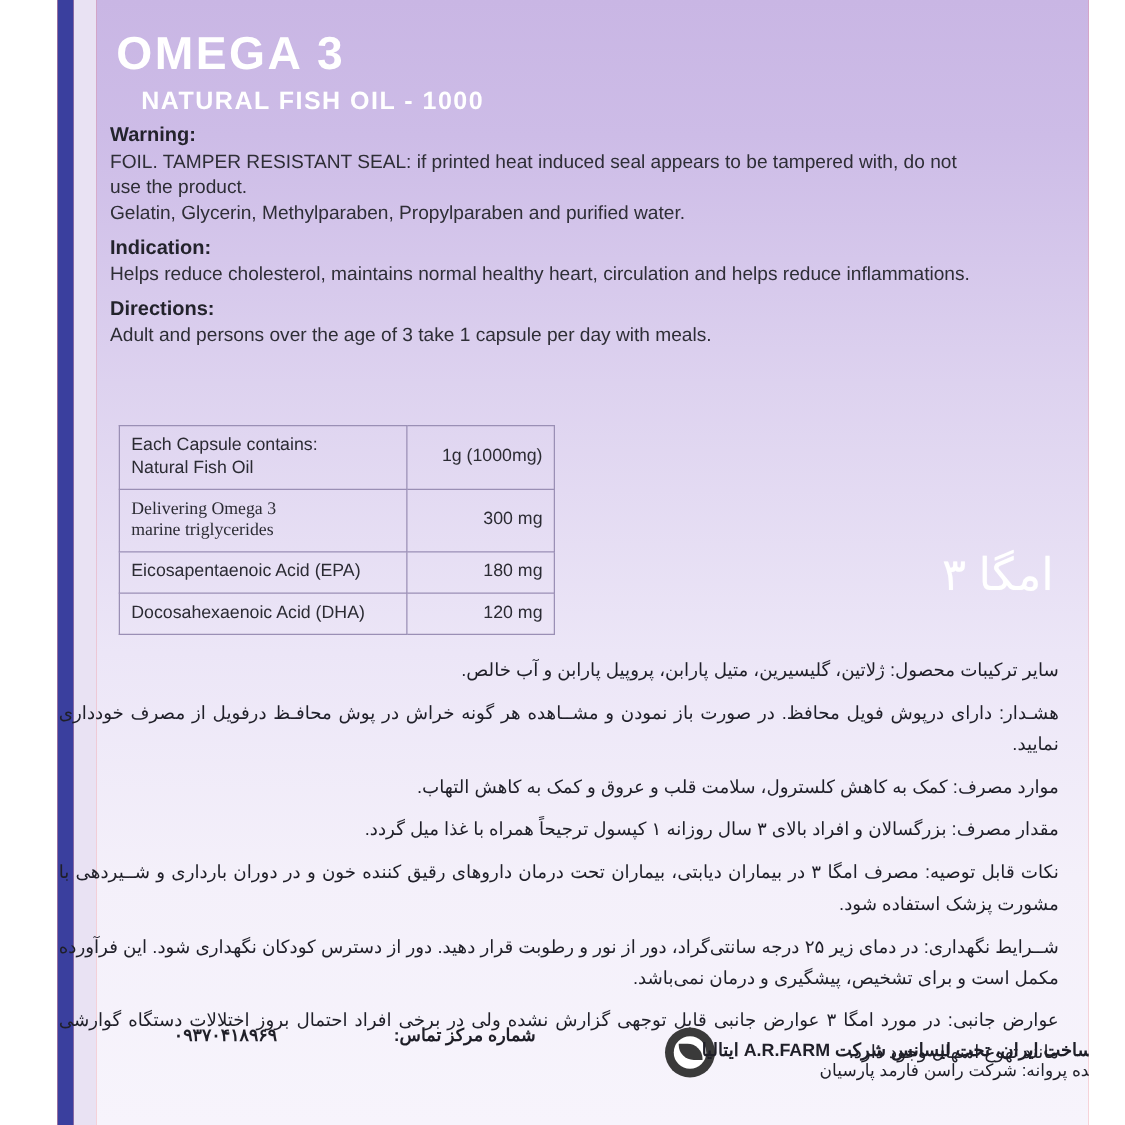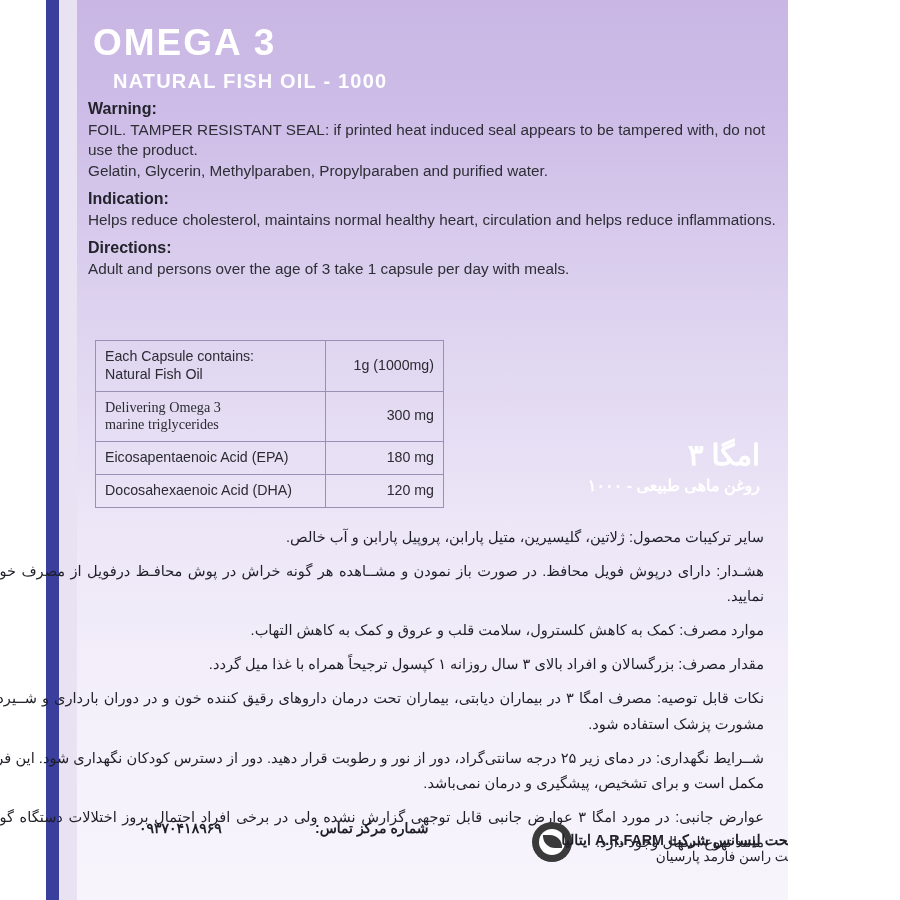--- a/index.html
+++ b/index.html
@@ -7,21 +7,21 @@
     margin: 0;
     padding: 0;
     width: 900px;
     height: 900px;
     background: #ffffff;
     font-family: "Liberation Sans", sans-serif;
   }
 
   .package {
     position: relative;
-    width: 788px;
+    width: 871px;
     height: 900px;
     overflow: hidden;
     background: #ef4444;
     padding-left: 32px;
   }
 
   
   .spine-white {
     position: absolute;
     left: 0; top: 0;
@@ -120,22 +120,22 @@
 
   
   .fa-brand {
     position: absolute;
     right: 28px; top: 440px;
     text-align: right;
     color: #ffffff;
     direction: rtl;
   }
   .fa-brand .t1 {
-    font-size: 29px;
-    font-weight: bold;
+    font-size: 36px;
+    font-weight: normal;
     line-height: 1.1;
     text-shadow: 0 0 1px rgba(255,255,255,0.4);
   }
   .fa-brand .t2 {
     font-size: 16px;
     font-weight: bold;
     margin-top: 4px;
   }
 
   
@@ -262,21 +262,20 @@
     </tr>
     <tr>
       <td>Docosahexaenoic Acid (DHA)</td>
       <td class="val">120 mg</td>
     </tr>
   </tbody>
     </table>
 
   <div class="fa-brand">
     <div class="t1">امگا ۳</div>
-    <div class="t2">روغن ماهی طبیعی - ۱۰۰۰</div>
   </div>
 
   <div class="fa-block">
     <div class="fa-p">سایر ترکیبات محصول: ژلاتین، گلیسیرین، متیل پارابن، پروپیل پارابن و آب خالص.</div>
     <div class="fa-p">هشـدار: دارای درپوش فویل محافظ. در صورت باز نمودن و مشــاهده هر گونه خراش در پوش محافـظ درفویل از مصرف خودداری نمایید.</div>
     <div class="fa-p">موارد مصرف: کمک به کاهش کلسترول، سلامت قلب و عروق و کمک به کاهش التهاب.</div>
     <div class="fa-p">مقدار مصرف: بزرگسالان و افراد بالای ۳ سال روزانه ۱ کپسول ترجیحاً همراه با غذا میل گردد.</div>
     <div class="fa-p">نکات قابل توصیه: مصرف امگا ۳ در بیماران دیابتی، بیماران تحت درمان داروهای رقیق کننده خون و در دوران بارداری و شــیردهی با مشورت پزشک استفاده شود.</div>
     <div class="fa-p">شــرایط نگهداری: در دمای زیر ۲۵ درجه سانتی‌گراد، دور از نور و رطوبت قرار دهید. دور از دسترس کودکان نگهداری شود. این فرآورده مکمل است و برای تشخیص، پیشگیری و درمان نمی‌باشد.</div>
     <div class="fa-p">عوارض جانبی: در مورد امگا ۳ عوارض جانبی قابل توجهی گزارش نشده ولی در برخی افراد احتمال بروز اختلالات دستگاه گوارشی مانند تهوع اسهال وجود دارد.</div>

